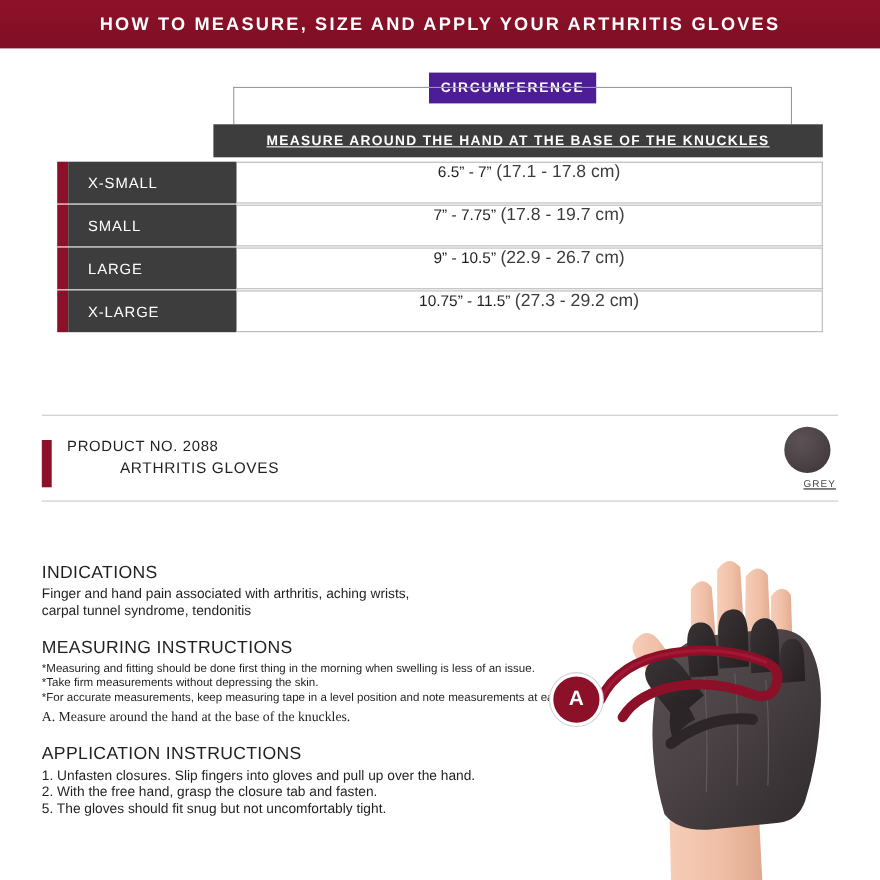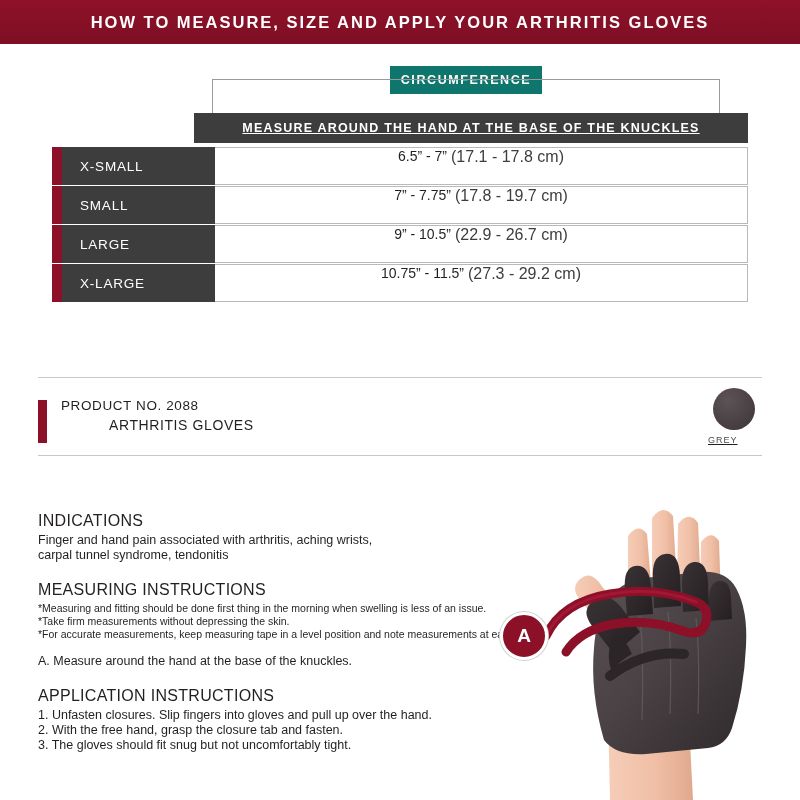--- a/index.html
+++ b/index.html
@@ -40,21 +40,21 @@
     margin: 22px 52px 0 52px;
     height: 300px;
   }
 
   .circ-label {
     position: absolute;
     left: 338px;
     top: 0px;
     width: 152px;
     height: 28px;
-    background: #0f766e;
+    background: #4c1d95;
     color: #fff;
     display: flex;
     align-items: center;
     justify-content: center;
     font-size: 12.5px;
     letter-spacing: 1.6px;
     font-weight: bold;
   }
 
   
@@ -176,21 +176,21 @@
     color: #231f20;
     margin-left: 48px;
   }
 
   
   .swatch-wrap {
     position: absolute;
     left: 708px;
     top: 388px;
     width: 52px;
-    text-align: left;
+    text-align: right;
     text-decoration: underline;
   }
   .swatch {
     width: 42px;
     height: 42px;
     border-radius: 50%;
     margin: 0 auto;
     background: radial-gradient(circle at 36% 30%, #5d5356 0%, #4b4245 55%, #3b3335 100%);
   }
   .swatch-label {
@@ -334,29 +334,29 @@
     </div>
   </div>
 
   <div class="sec-block">
     <div class="sec-title">MEASURING INSTRUCTIONS</div>
     <div class="sec-small">
       <span class="sec-line">*Measuring and fitting should be done first thing in the morning when swelling is less of an issue.</span>
       <span class="sec-line">*Take firm measurements without depressing the skin.</span>
       <span class="sec-line">*For accurate measurements, keep measuring tape in a level position and note measurements at each point.</span>
     </div>
-    <div class="sec-body" style="margin-top:13px;">A. Measure around the hand at the base of the knuckles.</div>
+    <div class="sec-body" style="margin-top:3px;font-family:Liberation Serif, serif;">A. Measure around the hand at the base of the knuckles.</div>
   </div>
 
   <div class="sec-block">
     <div class="sec-title">APPLICATION INSTRUCTIONS</div>
     <div class="sec-body">
       <span class="sec-line">1. Unfasten closures. Slip fingers into gloves and pull up over the hand.</span>
       <span class="sec-line">2. With the free hand, grasp the closure tab and fasten.</span>
-      <span class="sec-line">3. The gloves should fit snug but not uncomfortably tight.</span>
+      <span class="sec-line">5. The gloves should fit snug but not uncomfortably tight.</span>
     </div>
   </div>
 
 </div>
 
 <div class="glove-art">
   <svg width="312" height="360" viewBox="0 0 312 360">
     <defs>
       <linearGradient id="skin" x1="0" y1="0" x2="1" y2="0">
         <stop offset="0%" stop-color="#f6cdb8"></stop>

